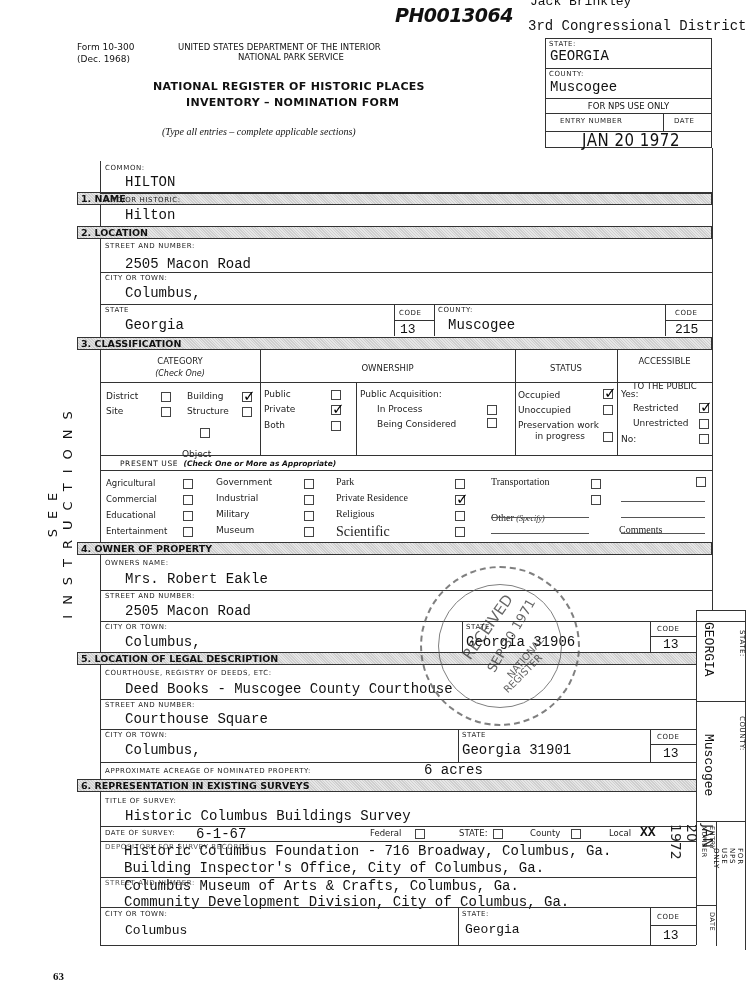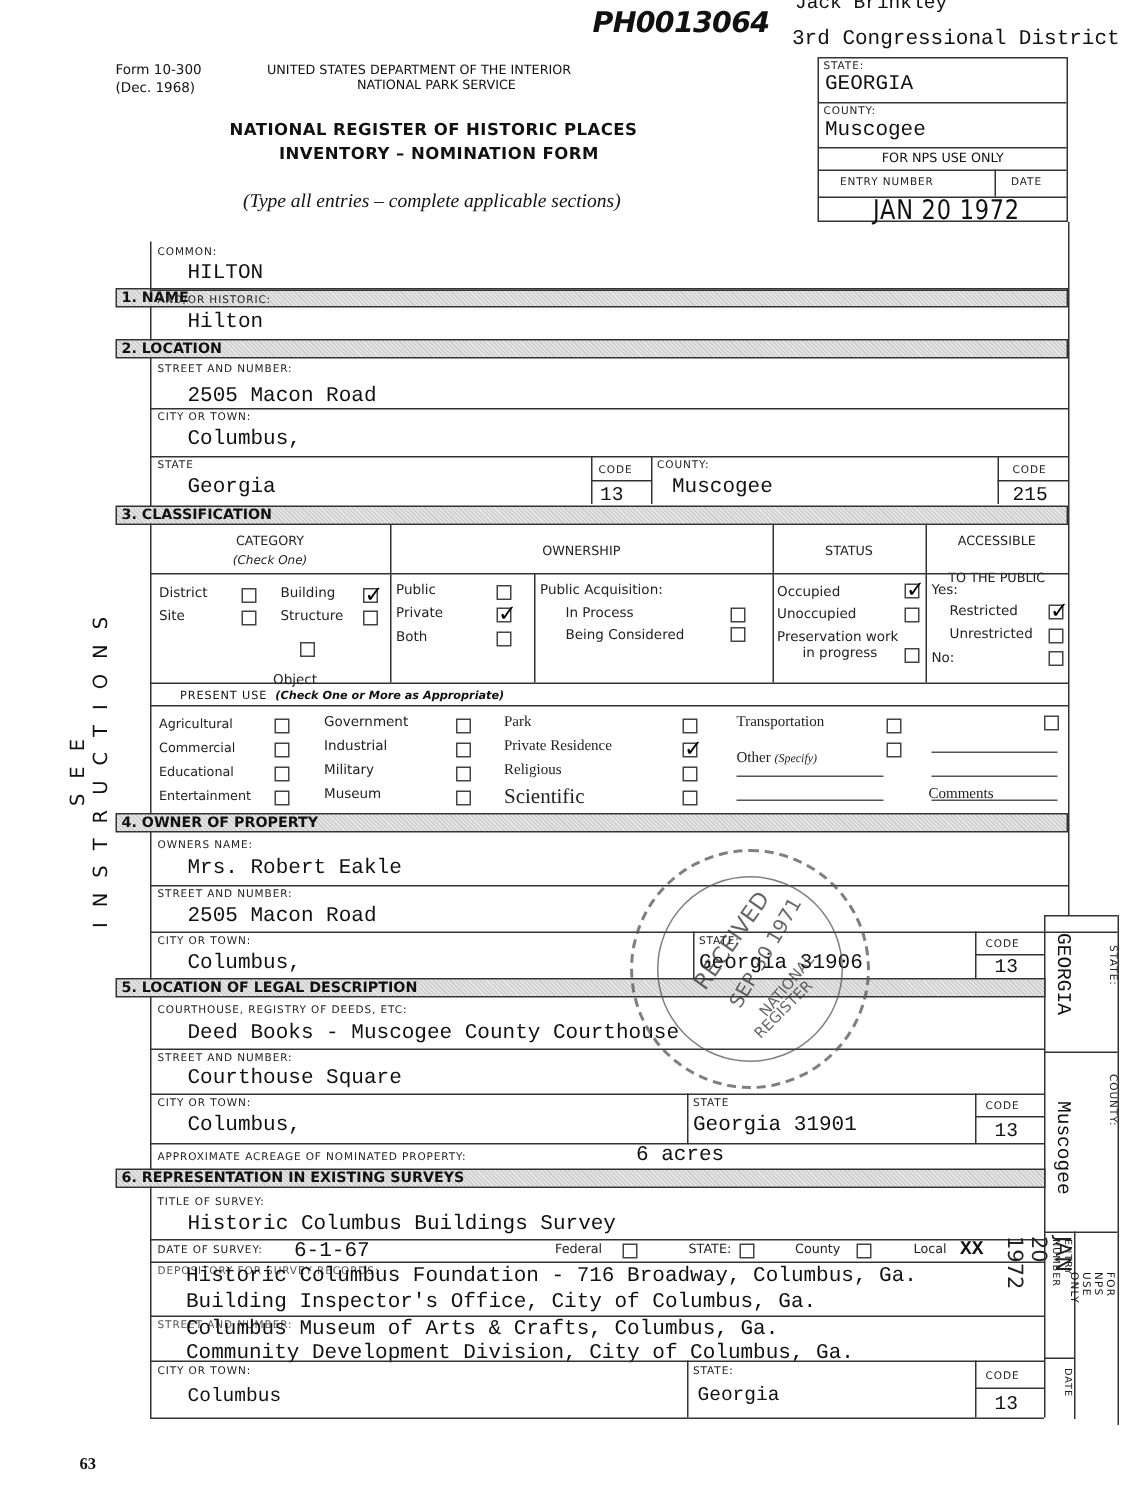--- a/index.html
+++ b/index.html
@@ -25,21 +25,21 @@
 <div class="abs" style="left:395px;top:4px;font-family:'DejaVu Sans',sans-serif;font-weight:bold;font-style:italic;font-size:19px;letter-spacing:-0.5px;">PH0013064</div>
 <div class="abs mono" style="left:530px;top:-6px;font-size:13px;">Jack Brinkley</div>
 <div class="abs mono" style="left:528px;top:18px;font-size:14px;">3rd Congressional District</div>
 
 <div class="abs sans" style="left:77px;top:42px;font-size:9px;">Form 10-300</div>
 <div class="abs sans" style="left:77px;top:54px;font-size:9px;">(Dec. 1968)</div>
 <div class="abs sans" style="left:178px;top:42px;font-size:8.5px;">UNITED STATES DEPARTMENT OF THE INTERIOR</div>
 <div class="abs sans" style="left:238px;top:52px;font-size:8.5px;">NATIONAL PARK SERVICE</div>
 <div class="abs sans" style="left:153px;top:80px;font-size:11px;font-weight:bold;letter-spacing:0.3px;">NATIONAL REGISTER OF HISTORIC PLACES</div>
 <div class="abs sans" style="left:186px;top:96px;font-size:11px;font-weight:bold;letter-spacing:0.3px;">INVENTORY – NOMINATION FORM</div>
-<div class="abs serif" style="left:162px;top:126px;font-size:13px;font-style:italic;">(Type all entries – complete applicable sections)</div>
+<div class="abs serif" style="left:162px;top:126px;font-size:10px;font-style:italic;">(Type all entries – complete applicable sections)</div>
 
 <div class="abs" style="left:545px;top:38px;width:167px;height:110px;border:1px solid #333;">
   <div class="abs lbl" style="left:3px;top:1px;">STATE:</div>
   <div class="abs typed" style="left:4px;top:9px;">GEORGIA</div>
   <div class="hl" style="left:0;width:165px;top:29px;"></div>
   <div class="abs lbl" style="left:3px;top:31px;">COUNTY:</div>
   <div class="abs typed" style="left:4px;top:40px;">Muscogee</div>
   <div class="hl" style="left:0;width:165px;top:59px;"></div>
   <div class="abs sans" style="left:0;width:165px;top:62px;text-align:center;font-size:8.5px;">FOR NPS USE ONLY</div>
   <div class="hl" style="left:0;width:165px;top:74px;"></div>
@@ -164,21 +164,21 @@
 <div class="box" style="left:455px;top:479px;"></div>
 <div class="cb-lbl serif" style="left:336px;top:492px;font-size:10px;">Private Residence</div>
 <div class="box checked" style="left:455px;top:495px;"></div>
 <div class="cb-lbl serif" style="left:336px;top:508px;font-size:10px;">Religious</div>
 <div class="box" style="left:455px;top:511px;"></div>
 <div class="cb-lbl serif" style="left:336px;top:524px;font-size:14px;">Scientific</div>
 <div class="box" style="left:455px;top:527px;"></div>
 
 <div class="cb-lbl serif" style="left:491px;top:476px;font-size:10px;">Transportation</div>
 <div class="box" style="left:591px;top:479px;"></div>
-<div class="cb-lbl serif" style="left:491px;top:500px;font-size:10px;">
+<div class="cb-lbl serif" style="left:491px;top:512px;font-size:10px;">
   <span>Other</span>
   <span style="font-style:italic;font-size:8px;">(Specify)</span>
 </div>
 <div class="box" style="left:591px;top:495px;"></div>
 <div class="uline" style="left:491px;width:98px;top:517px;"></div>
 <div class="uline" style="left:491px;width:98px;top:533px;"></div>
 <div class="cb-lbl serif" style="left:619px;top:476px;font-size:10px;margin-top:48px;">Comments</div>
 <div class="box" style="left:696px;top:477px;"></div>
 <div class="uline" style="left:621px;width:84px;top:501px;"></div>
 <div class="uline" style="left:621px;width:84px;top:517px;"></div>

